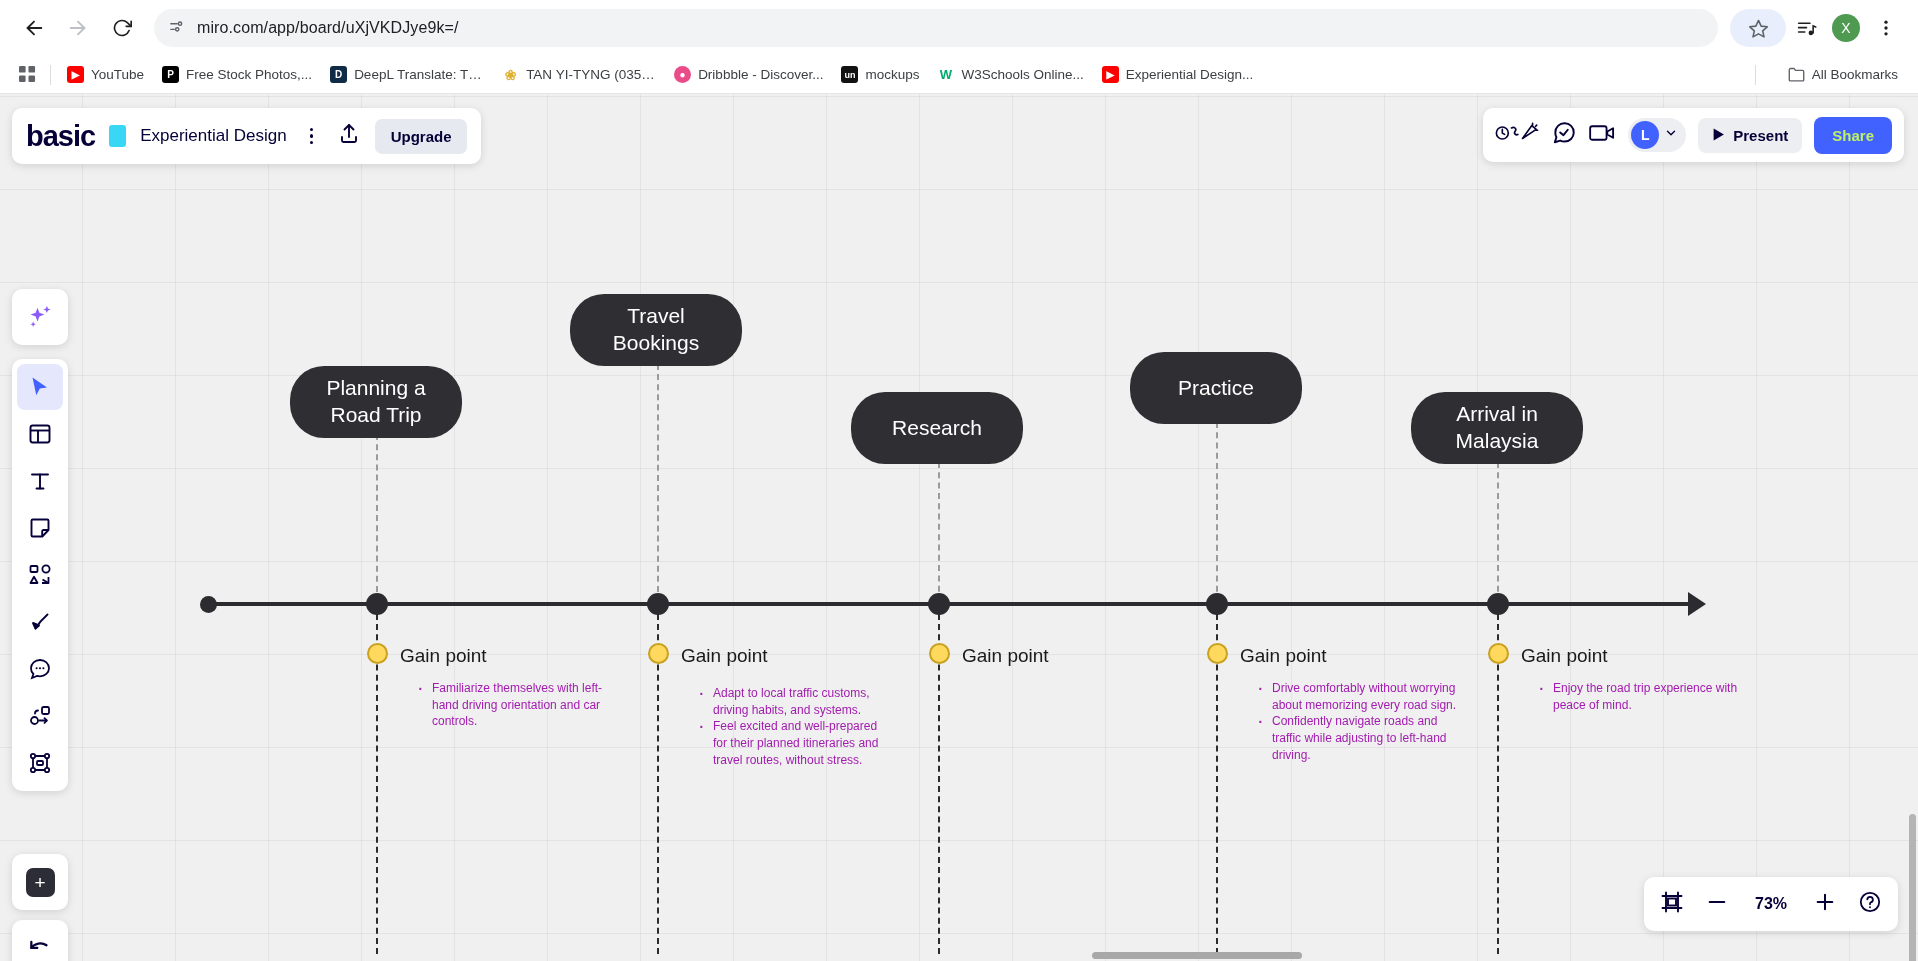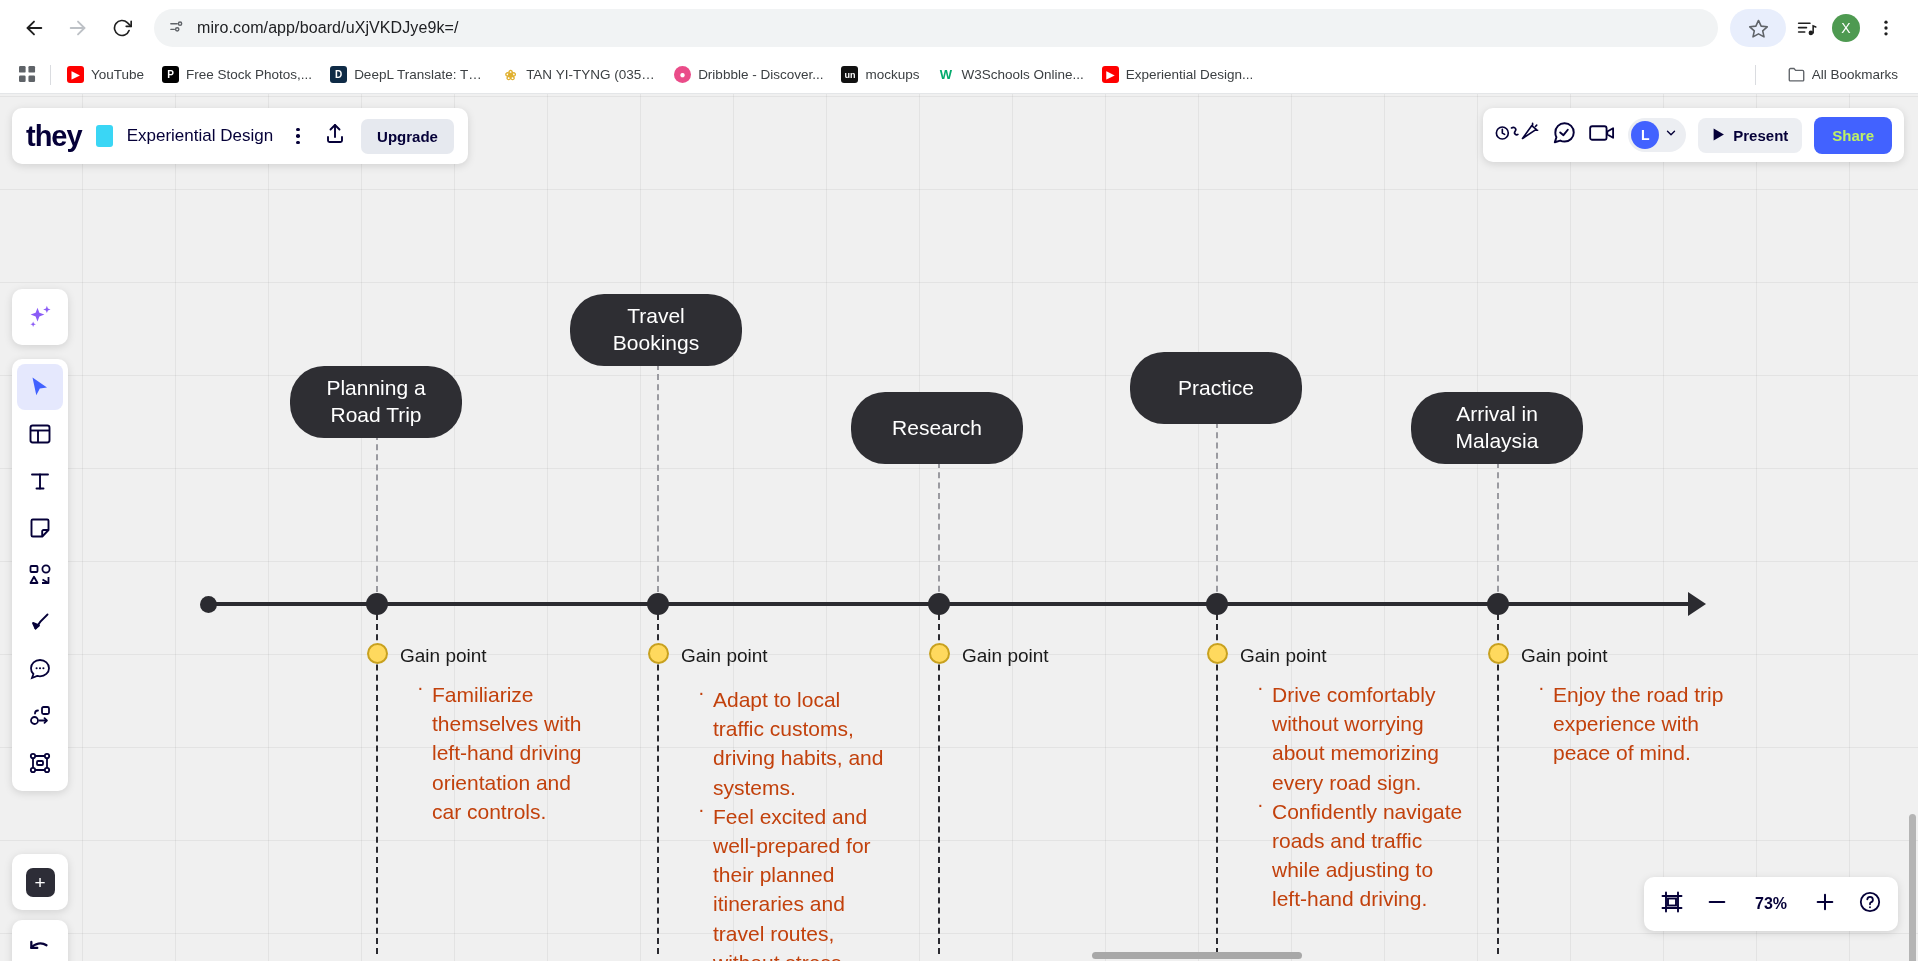--- a/index.html
+++ b/index.html
@@ -195,21 +195,21 @@
     border-left: 18px solid #2b2b30;
   }
   .gain-dot {
     position: absolute; width: 21px; height: 21px; border-radius: 50%;
     background: #ffd95e; border: 2px solid #c8a11f;
   }
   .gain-label {
     position: absolute; font-size: 19px; color: #1a1a1a;
   }
   .gain-list {
-    position: absolute; font-size: 21px; color: #c2410c; line-height: 1.39;
+    position: absolute; font-size: 12px; color: #a21caf; line-height: 1.39;
   }
   .gain-list ul { list-style: none; }
   .gain-list li { position: relative; padding-left: 17px; }
   .gain-list li::before {
     content: "·"; position: absolute; left: 2px; top: -3px;
     font-size: 20px; line-height: 1;
   }
 
   
   .hscroll {
@@ -416,21 +416,21 @@
     <div class="gain-dot" style="left:1488px; top:549px;"></div>
     <div class="gain-label" style="left:1521px; top:551px;">Gain point</div>
     <div class="gain-list" style="left:1536px; top:586px; width:205px;">
       <ul>
         <li>Enjoy the road trip experience with peace of mind.</li>
       </ul>
     </div>
   </div>
 
   <div class="miro-bar">
-    <span class="miro-logo">they</span>
+    <span class="miro-logo">basic</span>
     <span class="board-file-icon"></span>
     <span class="board-title">Experiential Design</span>
     <span class="kebab">
         <i></i>
         <i></i>
         <i></i>
       </span>
     <span>
       <svg width="24" height="24" viewBox="0 0 24 24" fill="none" stroke="#050038" stroke-width="1.9" stroke-linecap="round" stroke-linejoin="round">
           <path d="M12 3v12"></path>

